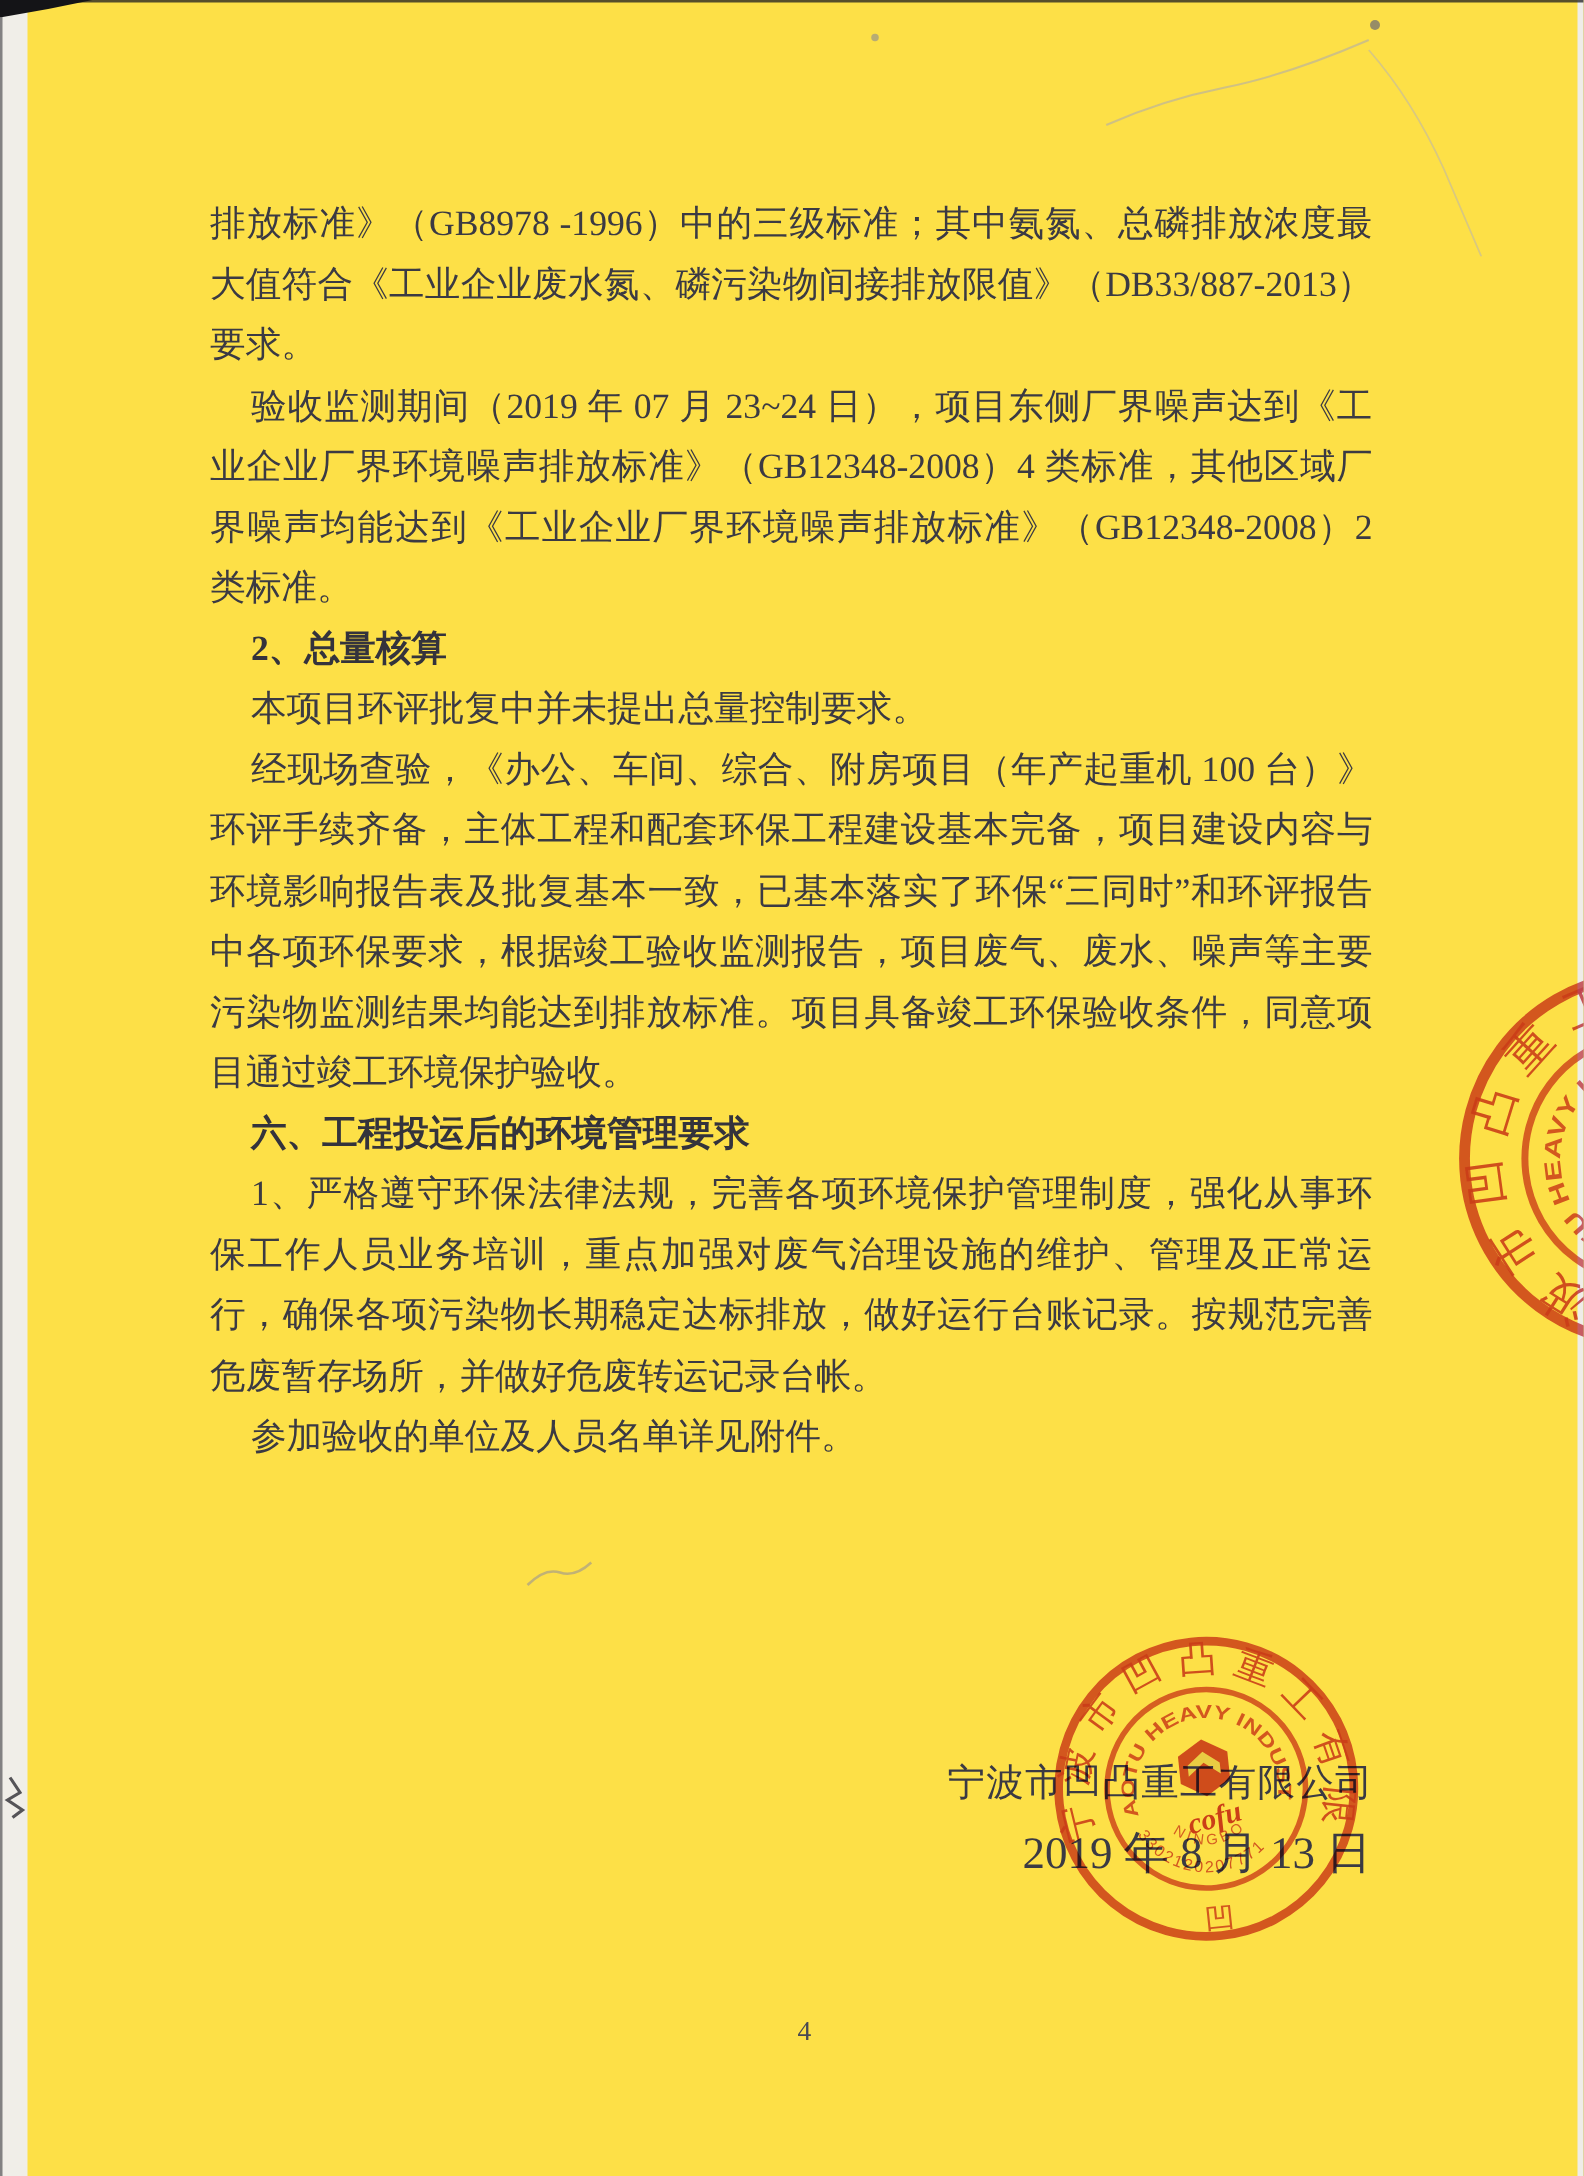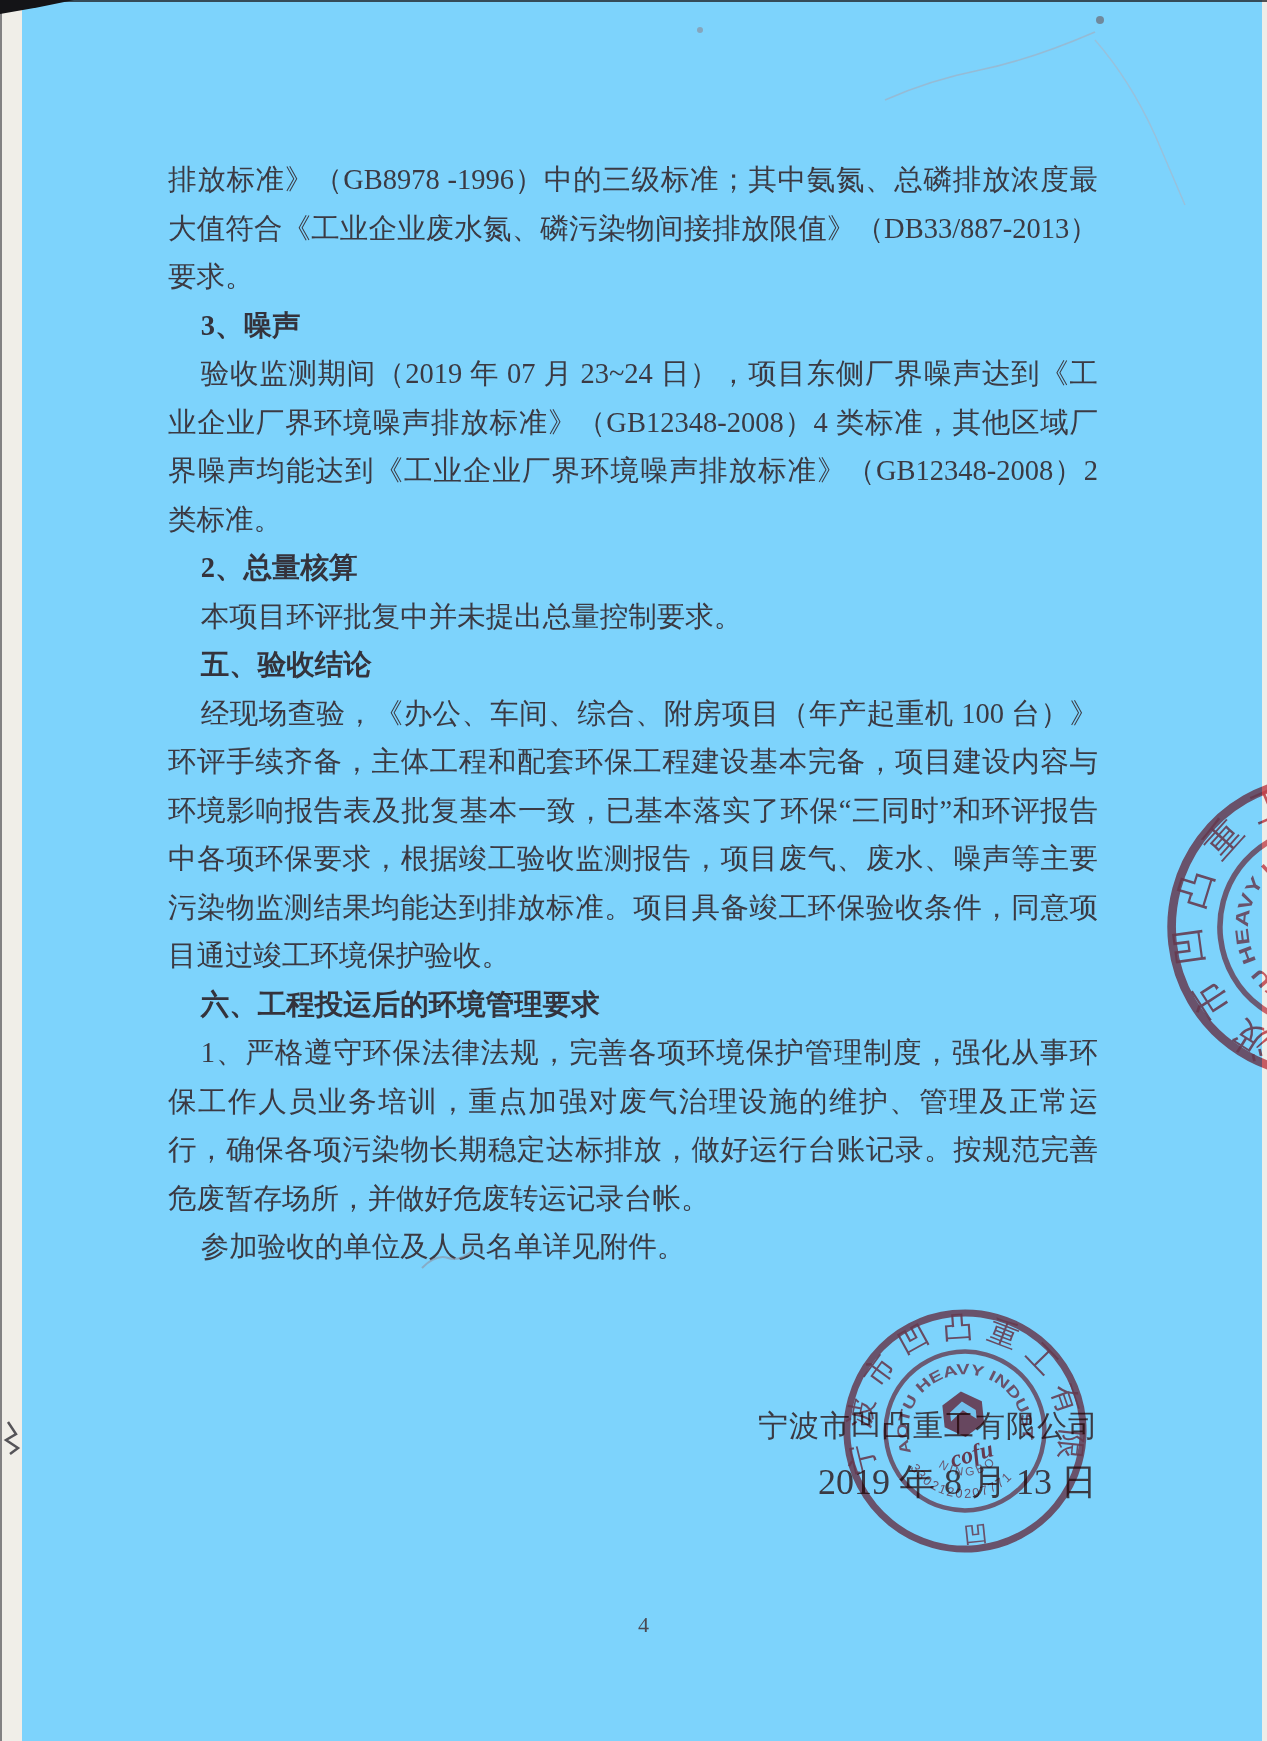--- a/index.html
+++ b/index.html
@@ -1,18 +1,18 @@
 <!DOCTYPE html>
 <html><head>
 <meta charset="utf-8">
 <style>
   html,body{margin:0;padding:0;background:#9a98a0;}
   .page{
     position:relative;width:1267px;height:1741px;margin:0 auto;
-    background:#7dd3fc;overflow:hidden;
+    background:#fde047;overflow:hidden;
     font-family:"Liberation Serif","DejaVu Serif",serif;
   }
   
   .edge-left{position:absolute;left:0;top:0;width:22px;height:100%;background:#f0eee8;}
   .edge-right{position:absolute;right:0;top:0;width:5px;height:100%;background:#efedе8;background:#efede8;}
   .edge-left-line{position:absolute;left:0;top:0;width:2px;height:100%;background:rgba(40,40,46,.55);}
   .edge-top-line{position:absolute;left:0;top:0;width:100%;height:2px;background:rgba(30,30,34,.75);}
   .corner-tl{position:absolute;left:0;top:0;width:74px;height:14px;background:#141417;
     clip-path:polygon(0 0,100% 0,52% 52%,0 100%);}
   
@@ -40,25 +40,23 @@
 <div class="page">
 
   <div class="edge-left"></div>
   <div class="edge-right"></div>
   <div class="edge-left-line"></div>
   <div class="edge-top-line"></div>
   <div class="corner-tl"></div>
 
   <div class="doc" id="doc-body">
       <p class="continuation">排放标准》（GB8978 -1996）中的三级标准；其中氨氮、总磷排放浓度最大值符合《工业企业废水氮、磷污染物间接排放限值》（DB33/887-2013）要求。</p>
-      <p class="heading">3、噪声</p>
       <p class="paragraph">验收监测期间（2019 年 07 月 23~24 日），项目东侧厂界噪声达到《工业企业厂界环境噪声排放标准》（GB12348-2008）4 类标准，其他区域厂界噪声均能达到《工业企业厂界环境噪声排放标准》（GB12348-2008）2 类标准。</p>
       <p class="heading">2、总量核算</p>
       <p class="paragraph">本项目环评批复中并未提出总量控制要求。</p>
-      <p class="heading">五、验收结论</p>
       <p class="paragraph">经现场查验，《办公、车间、综合、附房项目（年产起重机 100 台）》环评手续齐备，主体工程和配套环保工程建设基本完备，项目建设内容与环境影响报告表及批复基本一致，已基本落实了环保“三同时”和环评报告中各项环保要求，根据竣工验收监测报告，项目废气、废水、噪声等主要污染物监测结果均能达到排放标准。项目具备竣工环保验收条件，同意项目通过竣工环境保护验收。</p>
       <p class="heading">六、工程投运后的环境管理要求</p>
       <p class="paragraph">1、严格遵守环保法律法规，完善各项环境保护管理制度，强化从事环保工作人员业务培训，重点加强对废气治理设施的维护、管理及正常运行，确保各项污染物长期稳定达标排放，做好运行台账记录。按规范完善危废暂存场所，并做好危废转运记录台帐。</p>
       <p class="paragraph">参加验收的单位及人员名单详见附件。</p>
     </div>
 
   <div class="sig-company">宁波市凹凸重工有限公司</div>
   <div class="sig-date">2019 年 8 月 13 日</div>
 
   <div class="page-num">4</div>

